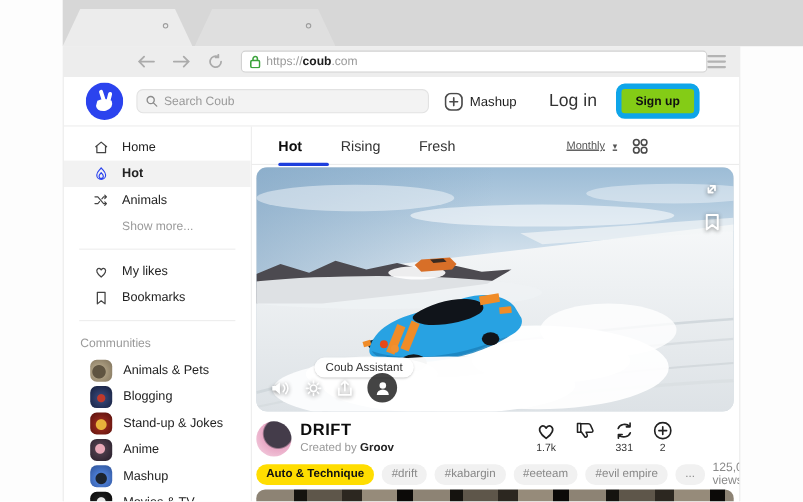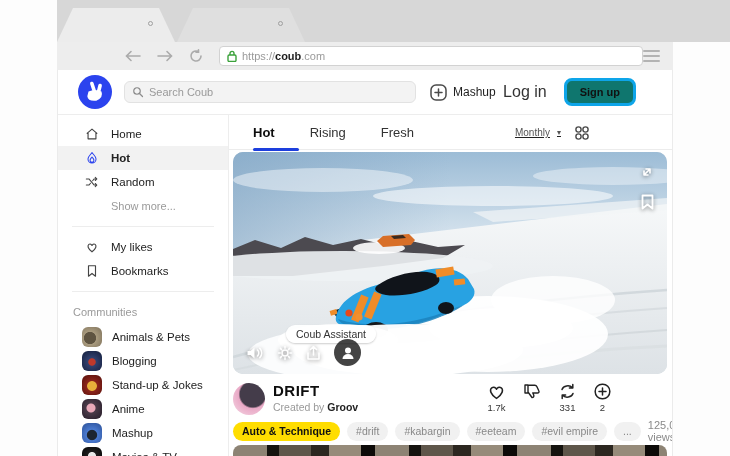--- a/index.html
+++ b/index.html
@@ -20,27 +20,27 @@
   .url-bar { margin-left:16px; width:438px; height:20px; background:#fff; border:1px solid #d2d2d2; border-radius:4px; display:flex; align-items:center; padding:0 7px; gap:5px; }
   .url-text { font-size:11px; color:#9a9a9a; white-space:nowrap; }
   .url-text b { color:#1e1e1e; }
   .hamburger { margin-left:auto; margin-right:13px; display:flex; flex-direction:column; gap:3px; }
   .hamburger span { width:17px; height:2px; background:#b3b3b3; border-radius:1px; }
   
   .site { position:absolute; left:57px; top:70px; width:616px; height:386px; background:#fff;
           border-left:1px solid #ebebeb; border-right:1px solid #ebebeb; overflow:hidden; }
   .site-header { height:45px; border-bottom:1px solid #ededed; display:flex; align-items:center; }
   .logo { width:34px; height:34px; margin-left:20px; flex:0 0 auto; }
-  .search { margin-left:12px; width:292px; height:22px; background:#f3f3f3; border:1px solid #e2e2e2; border-radius:6px; display:flex; align-items:center; padding:0 7px; gap:5px; }
+  .search { margin-left:12px; width:266px; height:22px; background:#f3f3f3; border:1px solid #e2e2e2; border-radius:6px; display:flex; align-items:center; padding:0 7px; gap:5px; }
   .search input { border:0; outline:0; background:transparent; font-size:11px; color:#555; width:100%; font-family:inherit; }
   .search input::placeholder { color:#9a9a9a; }
   .create { margin-left:14px; display:flex; align-items:center; gap:6px; cursor:pointer; }
   .create-label { font-size:12px; color:#1e1e1e; }
   .login { margin-left:auto; font-size:16px; color:#333; cursor:pointer; }
-  .signup { margin:0 36px 0 17px; border:3px solid #0ea5e9; border-radius:8px; padding:5px 13px; font-size:11px; font-weight:bold; color:#111; background:#0f766e; cursor:pointer; }
+  .signup { margin:0 36px 0 17px; border:5px solid #0ea5e9; border-radius:8px; padding:5px 13px; font-size:11px; font-weight:bold; color:#111; background:#84cc16; cursor:pointer; }
   .site-body { display:flex; height:341px;justify-content:center; }
   
   .sidebar { width:171px; flex:0 0 auto; border-right:1px solid #ededed; padding-top:7px; font-size:11.5px; overflow:hidden; }
   .side-item { display:flex; align-items:center; gap:12px; height:24px; padding-left:27px; cursor:pointer; }
   .side-item.active { background:#f2f2f2; font-weight:bold; }
   .side-item .s-ic { width:14px; height:14px; display:flex; flex:0 0 auto; }
   .show-more { height:24px; line-height:24px; padding-left:53px; color:#9a9a9a; font-size:11px; cursor:pointer; }
   .divider { height:1px; background:#ededed; margin:8px 14px; }
   .section-label { color:#9a9a9a; font-size:11px; padding:6px 0 7px 15px; }
   .comm-item { display:flex; align-items:center; gap:10px; height:24px; padding-left:24px; cursor:pointer; }
@@ -184,21 +184,21 @@
             </svg>
         </span>
         <span>Hot</span>
       </div>
       <div class="side-item">
         <span class="s-ic">
           <svg viewBox="0 0 16 16" width="14" height="14">
               <path d="M1.5 4.5 h3 l6 7 h3 M13.5 11.5 l-1.8-1.8 M13.5 11.5 l-1.8 1.8 M1.5 11.5 h3 l1.8-2.1 M8.7 6.6 l1.8-2.1 h3 M13.5 4.5 l-1.8-1.8 M13.5 4.5 l-1.8 1.8" fill="none" stroke="#444" stroke-width="1.2" stroke-linecap="round" stroke-linejoin="round"></path>
             </svg>
         </span>
-        <span>Random</span>
+        <span>Animals</span>
       </div>
       <div class="show-more">Show more...</div>
       <div class="divider"></div>
       <div class="side-item">
         <span class="s-ic">
           <svg viewBox="0 0 16 16" width="14" height="14">
               <path d="M8 13.5 C3.4 10 2.4 6.8 4.4 5 C6 3.8 7.6 5.2 8 6.2 C8.4 5.2 10 3.8 11.6 5 C13.6 6.8 12.6 10 8 13.5 Z" fill="none" stroke="#444" stroke-width="1.3" stroke-linejoin="round"></path>
             </svg>
         </span>
         <span>My likes</span>

